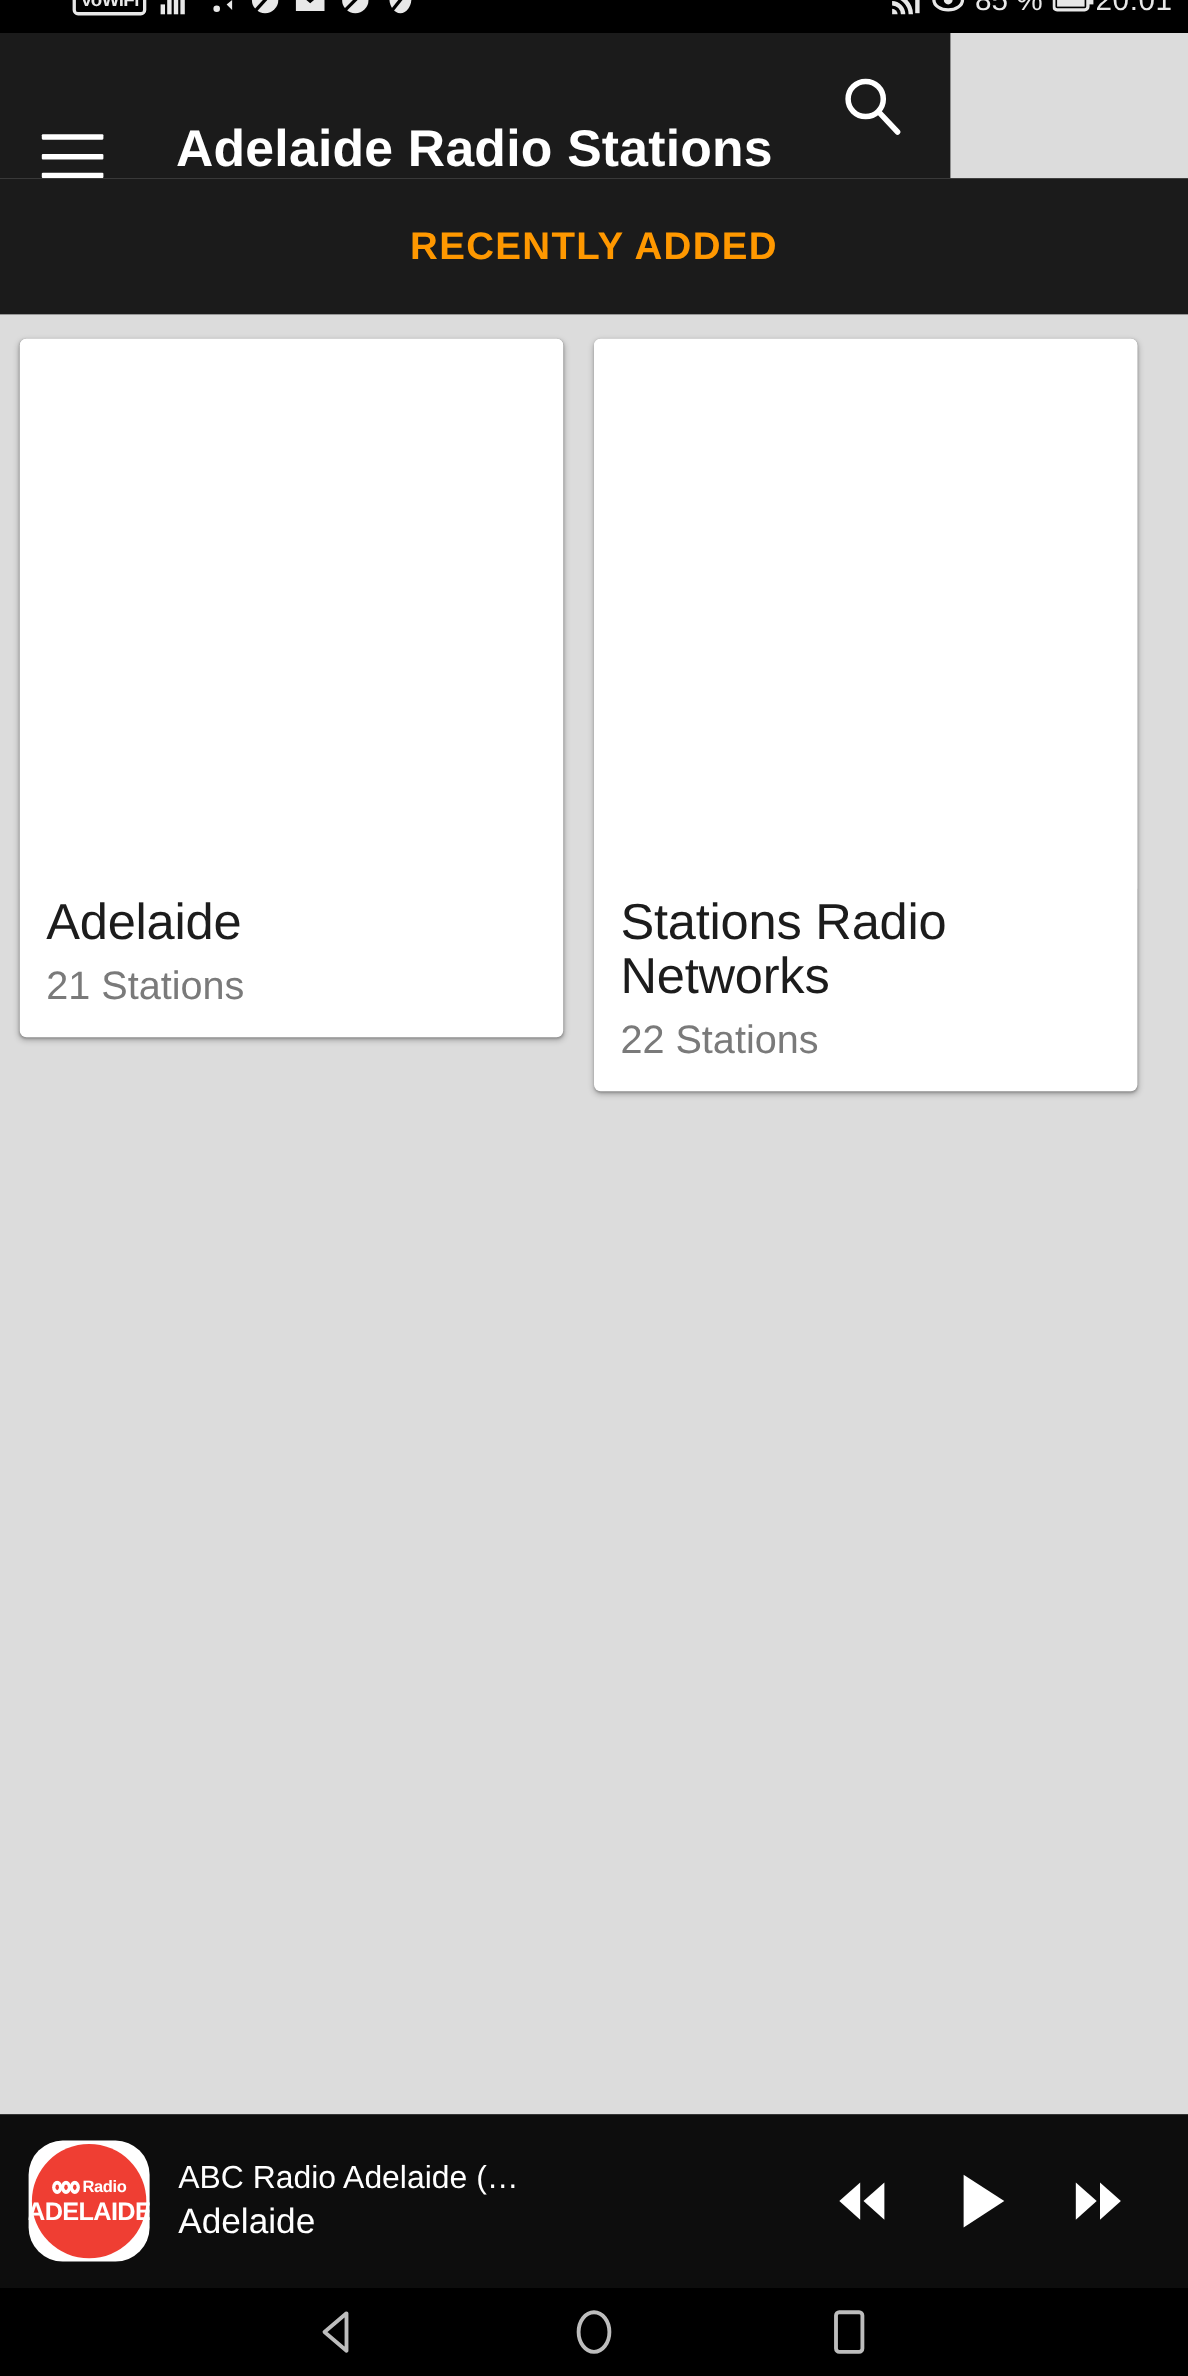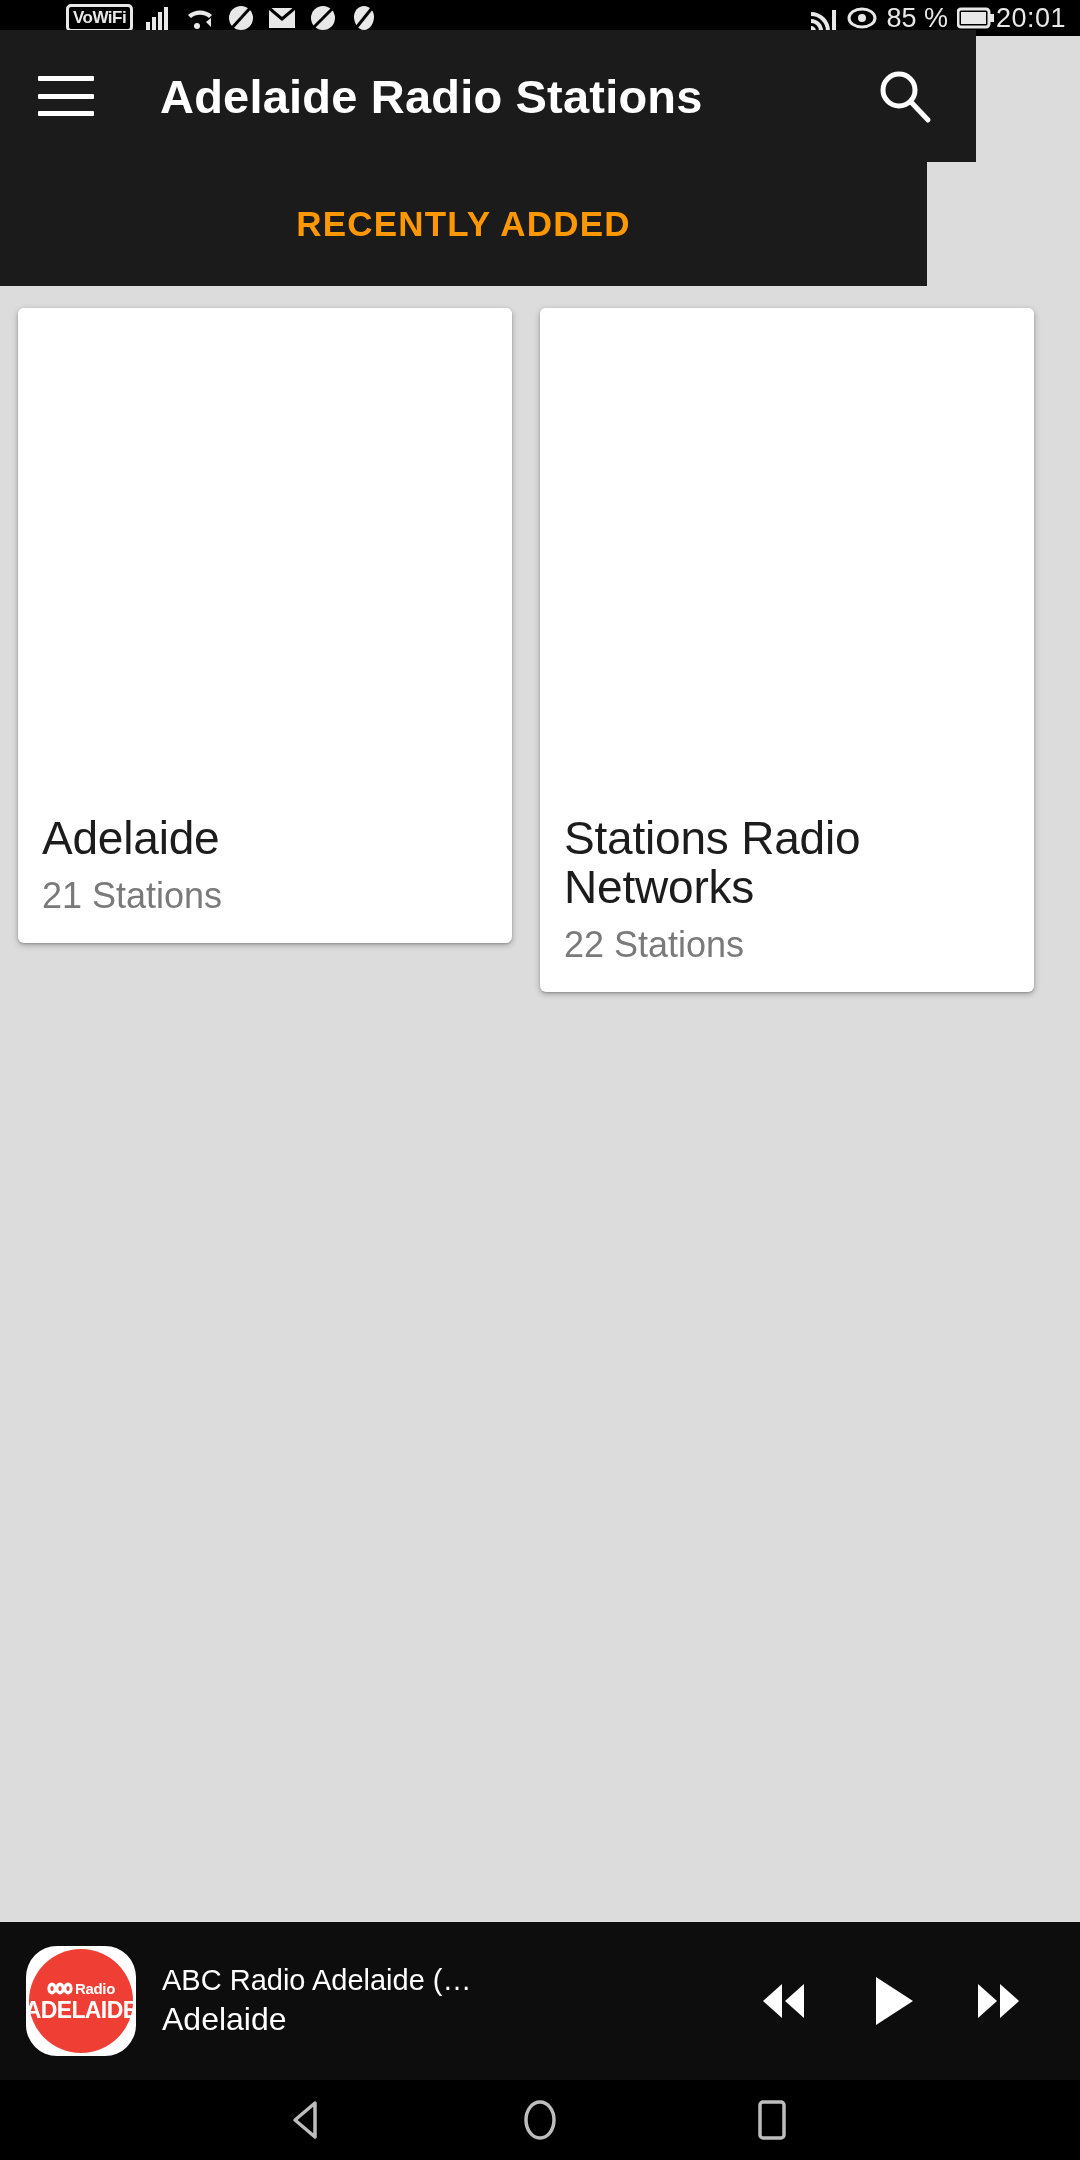--- a/index.html
+++ b/index.html
@@ -9,55 +9,55 @@
     font-family:"Liberation Sans", sans-serif;
     overflow:hidden;
   }
   .phone { position:relative; width:1080px; height:2160px; background:#dcdcdc; }
 
   
   .statusbar{
     position:absolute; top:0; left:0; width:1080px; height:30px;
     background:#000; color:#e8e8e8;
     display:flex; align-items:flex-start; justify-content:space-between;
-    padding:18px 8px; overflow:hidden;
+    padding:0 8px; overflow:hidden;
   }
   .sb-left{ display:flex; align-items:flex-start; gap:11px; margin-left:58px; margin-top:-14px; }
   .sb-right{ display:flex; align-items:flex-start; gap:9px; margin-top:-14px; margin-right:6px;}
   .vowifi{
     border:3px solid #e8e8e8; border-radius:5px; padding:1px 4px;
     font-size:17px; font-weight:bold; letter-spacing:-.5px; line-height:20px;
     color:#e8e8e8;
   }
   .sb-ico{ width:30px; height:28px; display:block; }
   .sb-ico svg{ display:block; }
   .sb-text{ font-size:27px; line-height:28px; color:#e8e8e8; font-weight:400; }
   .sb-clock{ font-size:27px; line-height:28px; color:#e8e8e8; letter-spacing:.5px;}
 
   
   .appbar{
-    position:absolute; top:30px; left:0; width:976px; height:132px;
-    background:#1b1b1b; display:flex; align-items:center;
+    position:absolute; top:30px; left:0; width:864px; height:132px;
+    background:#1b1b1b; display:flex; align-items:flex-end;
   }
   .hamburger{
     width:56px; height:40px; margin-left:38px;
     display:flex; flex-direction:column; justify-content:space-between;
     cursor:pointer;
   }
   .hamburger span{ display:block; height:5px; background:#fff; border-radius:1px; }
   .appbar-title{
     color:#fff; font-size:47px; font-weight:bold; margin-left:66px;
     white-space:nowrap; letter-spacing:.2px;
   }
   .search-btn{ position:absolute; right:40px; top:50%; transform:translateY(-50%); width:64px; height:64px; cursor:pointer;}
   .search-btn svg{ display:block; }
 
   
   .tabbar{
-    position:absolute; top:162px; left:0; width:927px; height:124px;
+    position:absolute; top:162px; left:0; width:1080px; height:124px;
     background:#1b1b1b; display:flex;
   }
   .tab{
     flex:1 1 50%; position:relative;
     display:flex; align-items:center; justify-content:center;
     cursor:pointer;
   }
   .tab-label{
     font-size:35px; font-weight:bold; letter-spacing:1.2px;
   }

